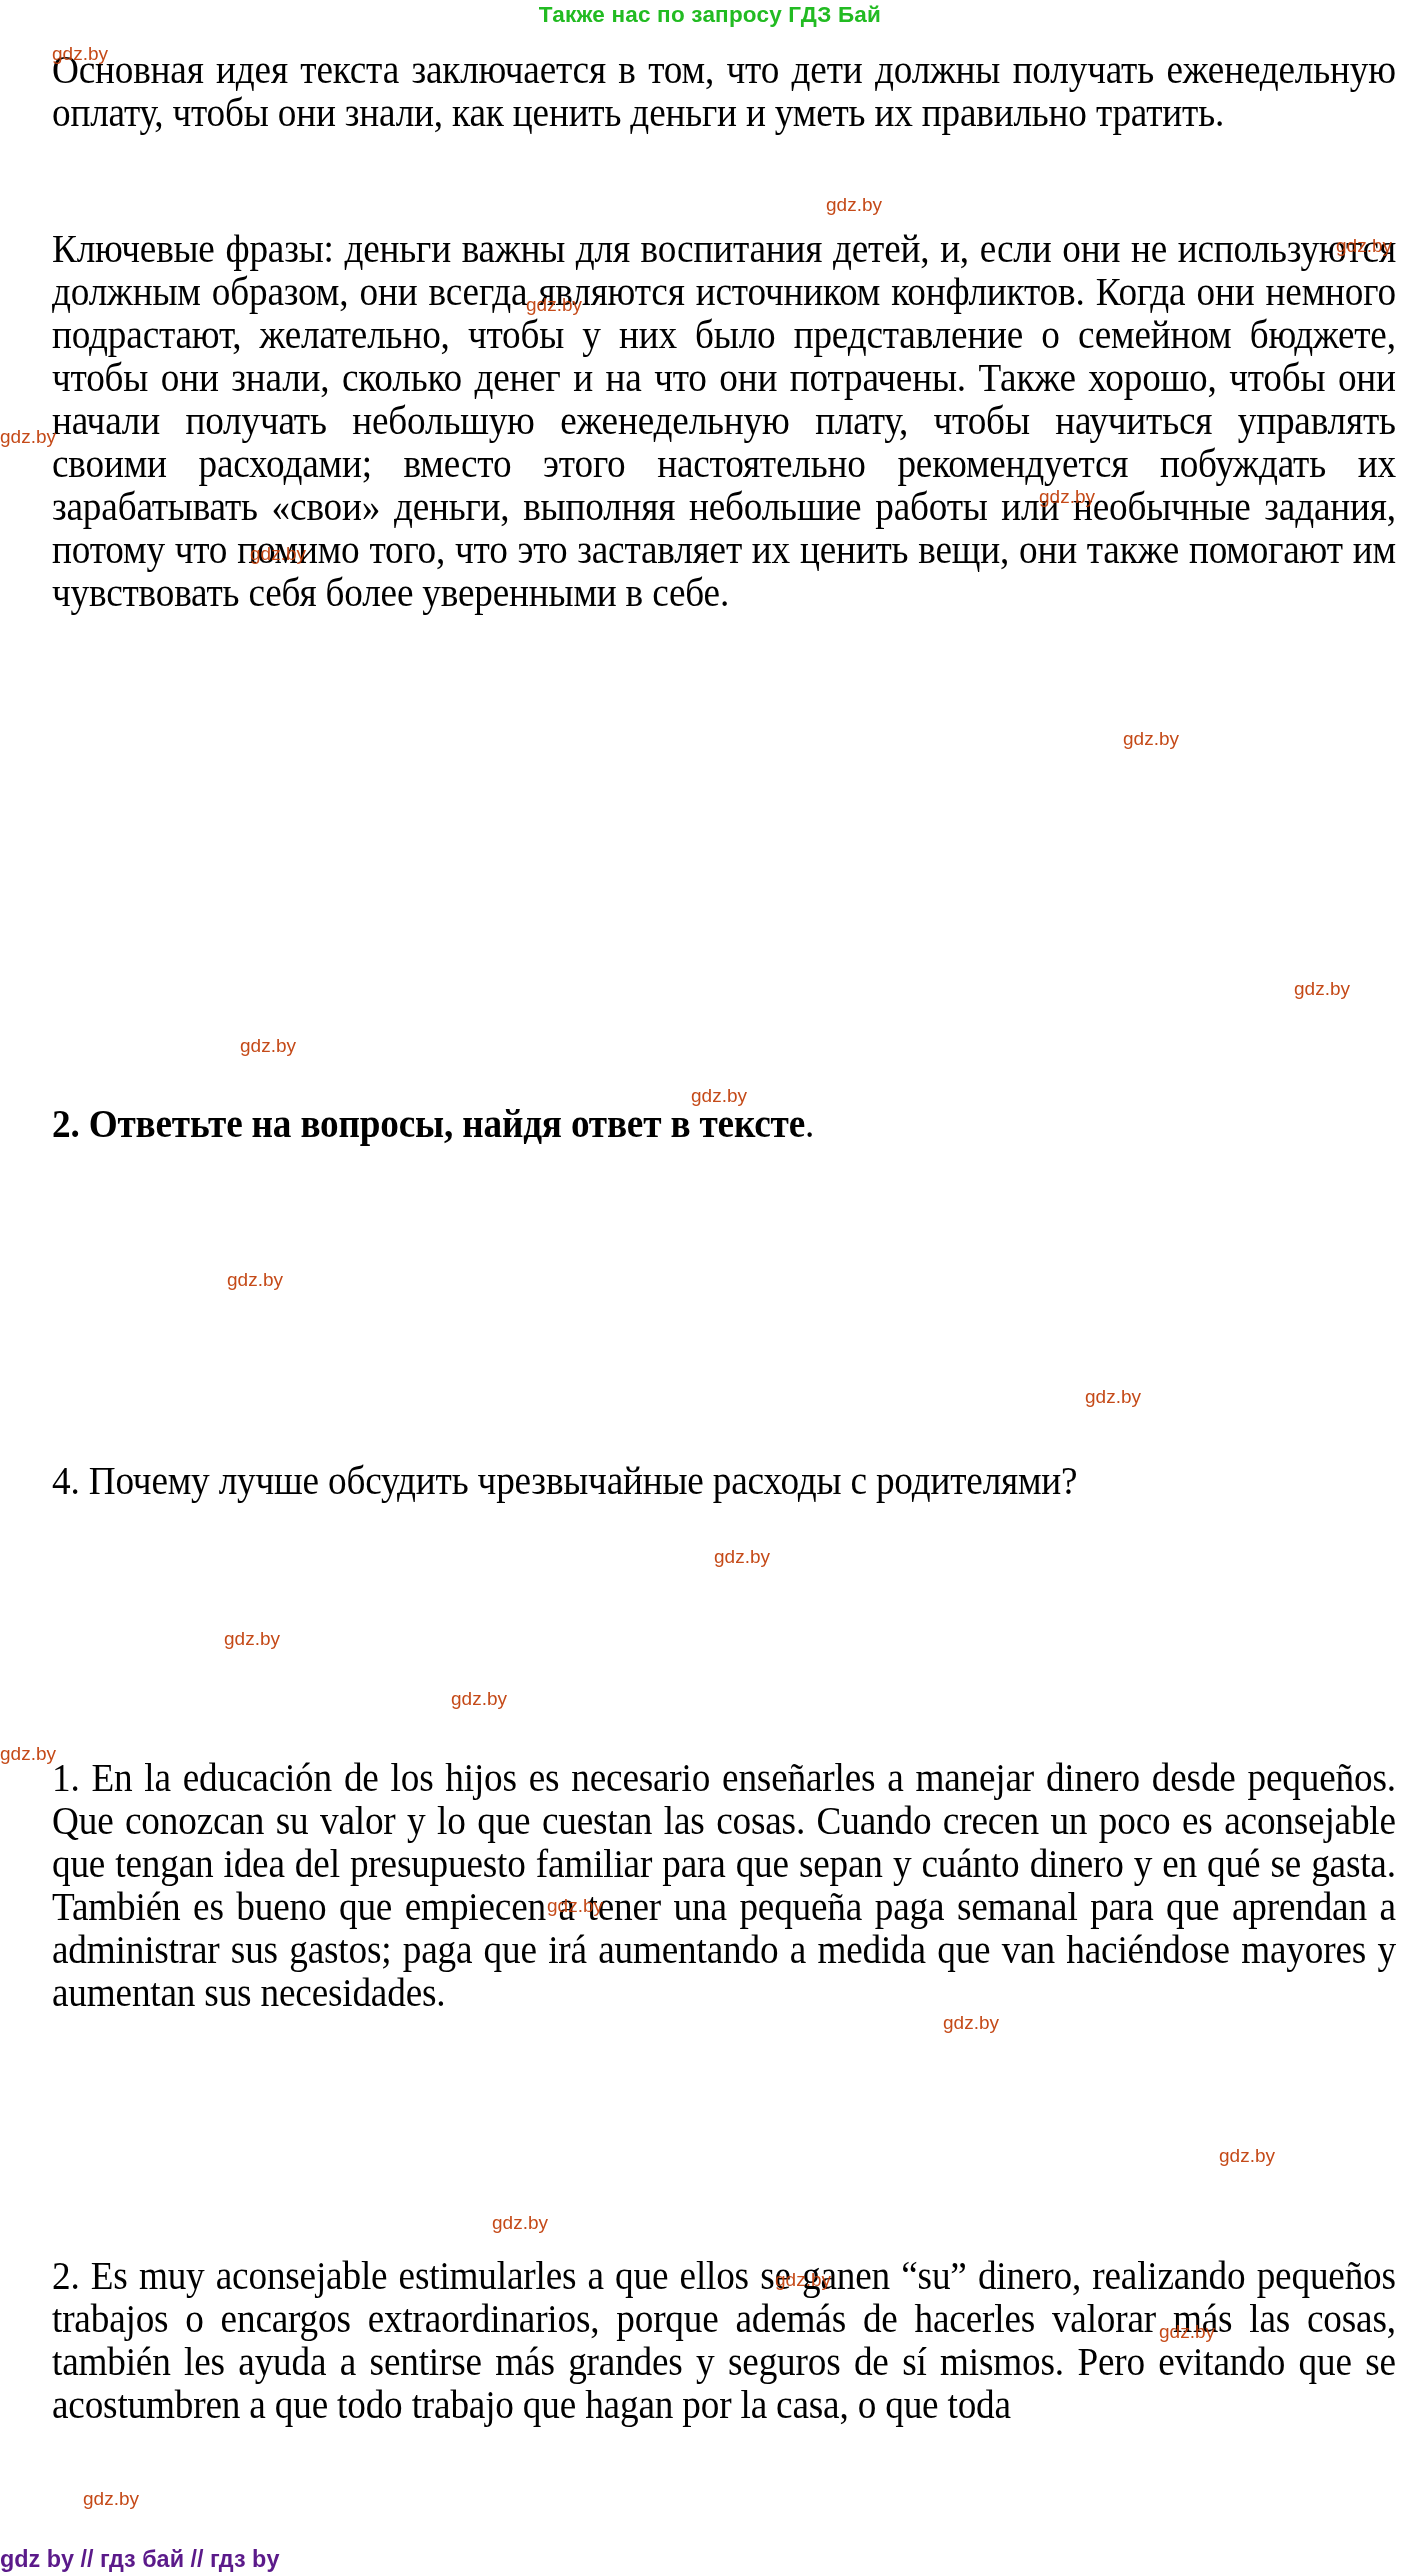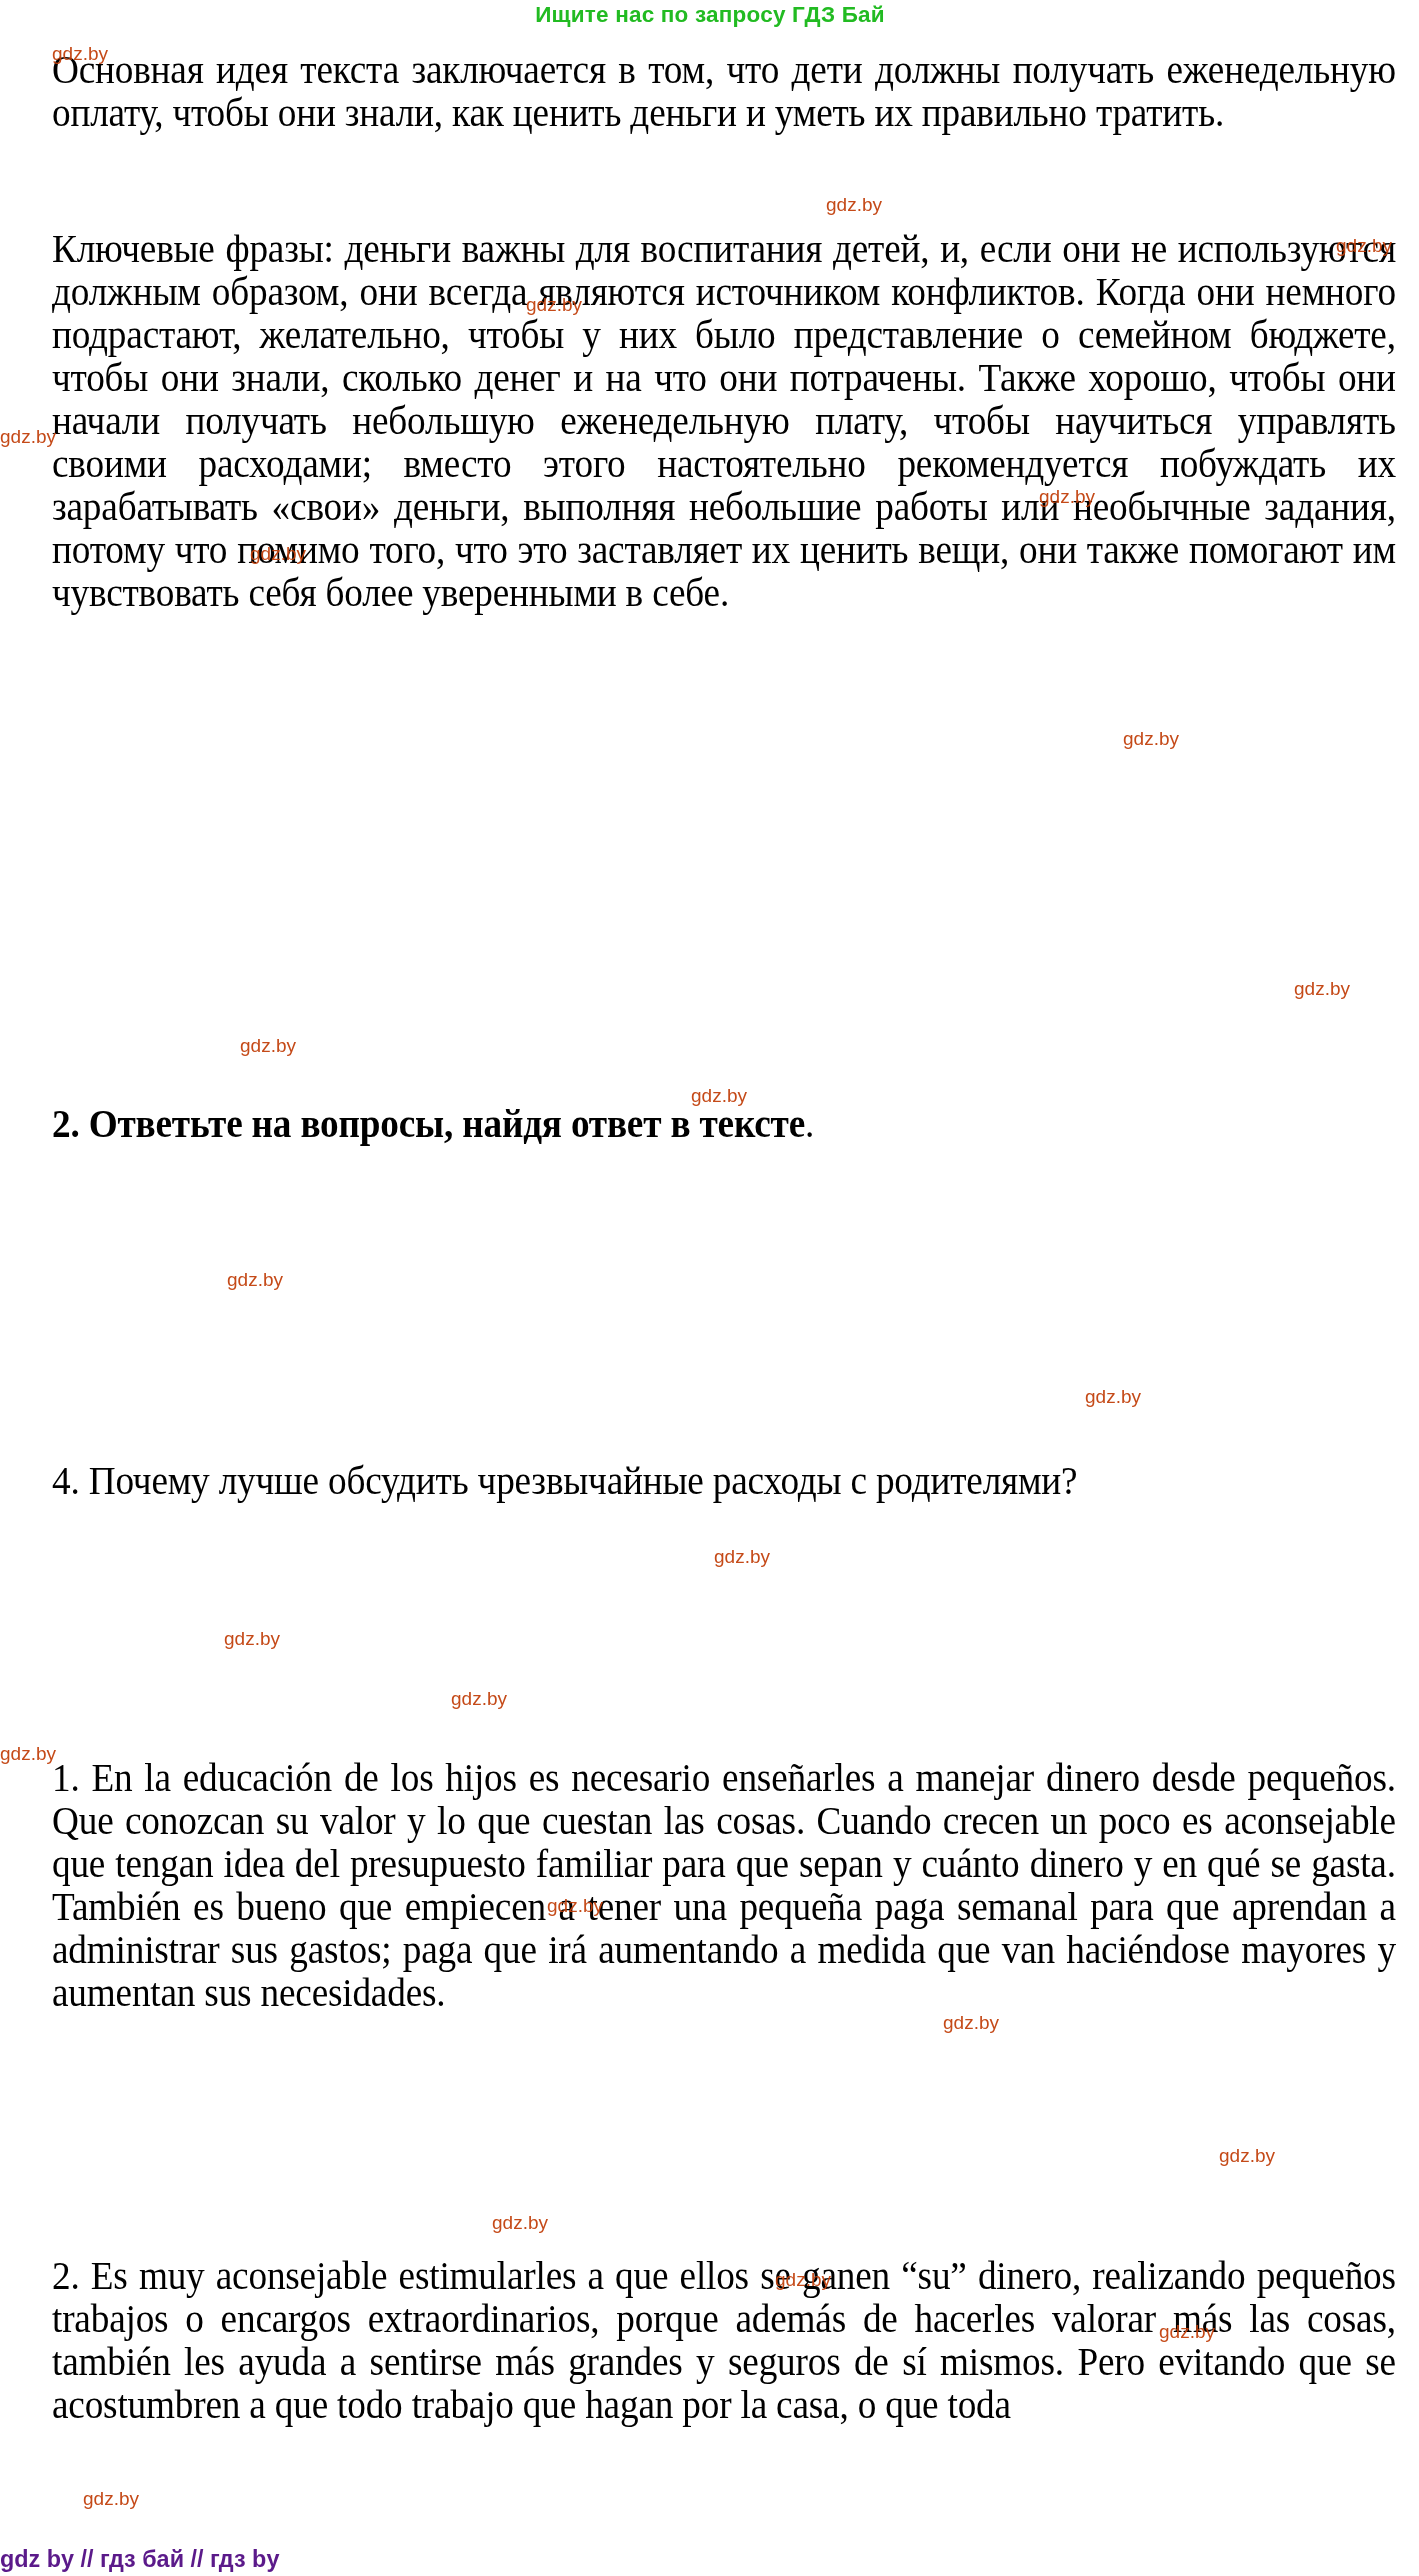--- a/index.html
+++ b/index.html
@@ -90,21 +90,21 @@
     font-weight: 700;
     color: #5b1a8a;
     white-space: nowrap;
   }
 </style>
 </head>
 <body>
 
 <div id="page">
 
-  <div class="promo" style="color: rgb(34, 187, 34);">Ищите нас по запросу ГДЗ Бай</div>
+  <div class="promo" style="color: rgb(34, 187, 34);">Также нас по запросу ГДЗ Бай</div>
 
   <div class="col" style="top: 48px;">
     <p class="tx">
       <span class="squash">Основная идея текста заключается в том, что дети должны получать еженедельную оплату, чтобы они знали, как ценить деньги и уметь их правильно тратить.</span>
     </p>
   </div>
 
   <div class="col" style="top: 227px;">
     <p class="tx">
       <span class="squash">Ключевые фразы: деньги важны для воспитания детей, и, если они не используются должным образом, они всегда являются источником конфликтов. Когда они немного подрастают, желательно, чтобы у них было представление о семейном бюджете, чтобы они знали, сколько денег и на что они потрачены. Также хорошо, чтобы они начали получать небольшую еженедельную плату, чтобы научиться управлять своими расходами; вместо этого настоятельно рекомендуется побуждать их зарабатывать «свои» деньги, выполняя небольшие работы или необычные задания, потому что помимо того, что это заставляет их ценить вещи, они также помогают им чувствовать себя более уверенными в себе.</span>

